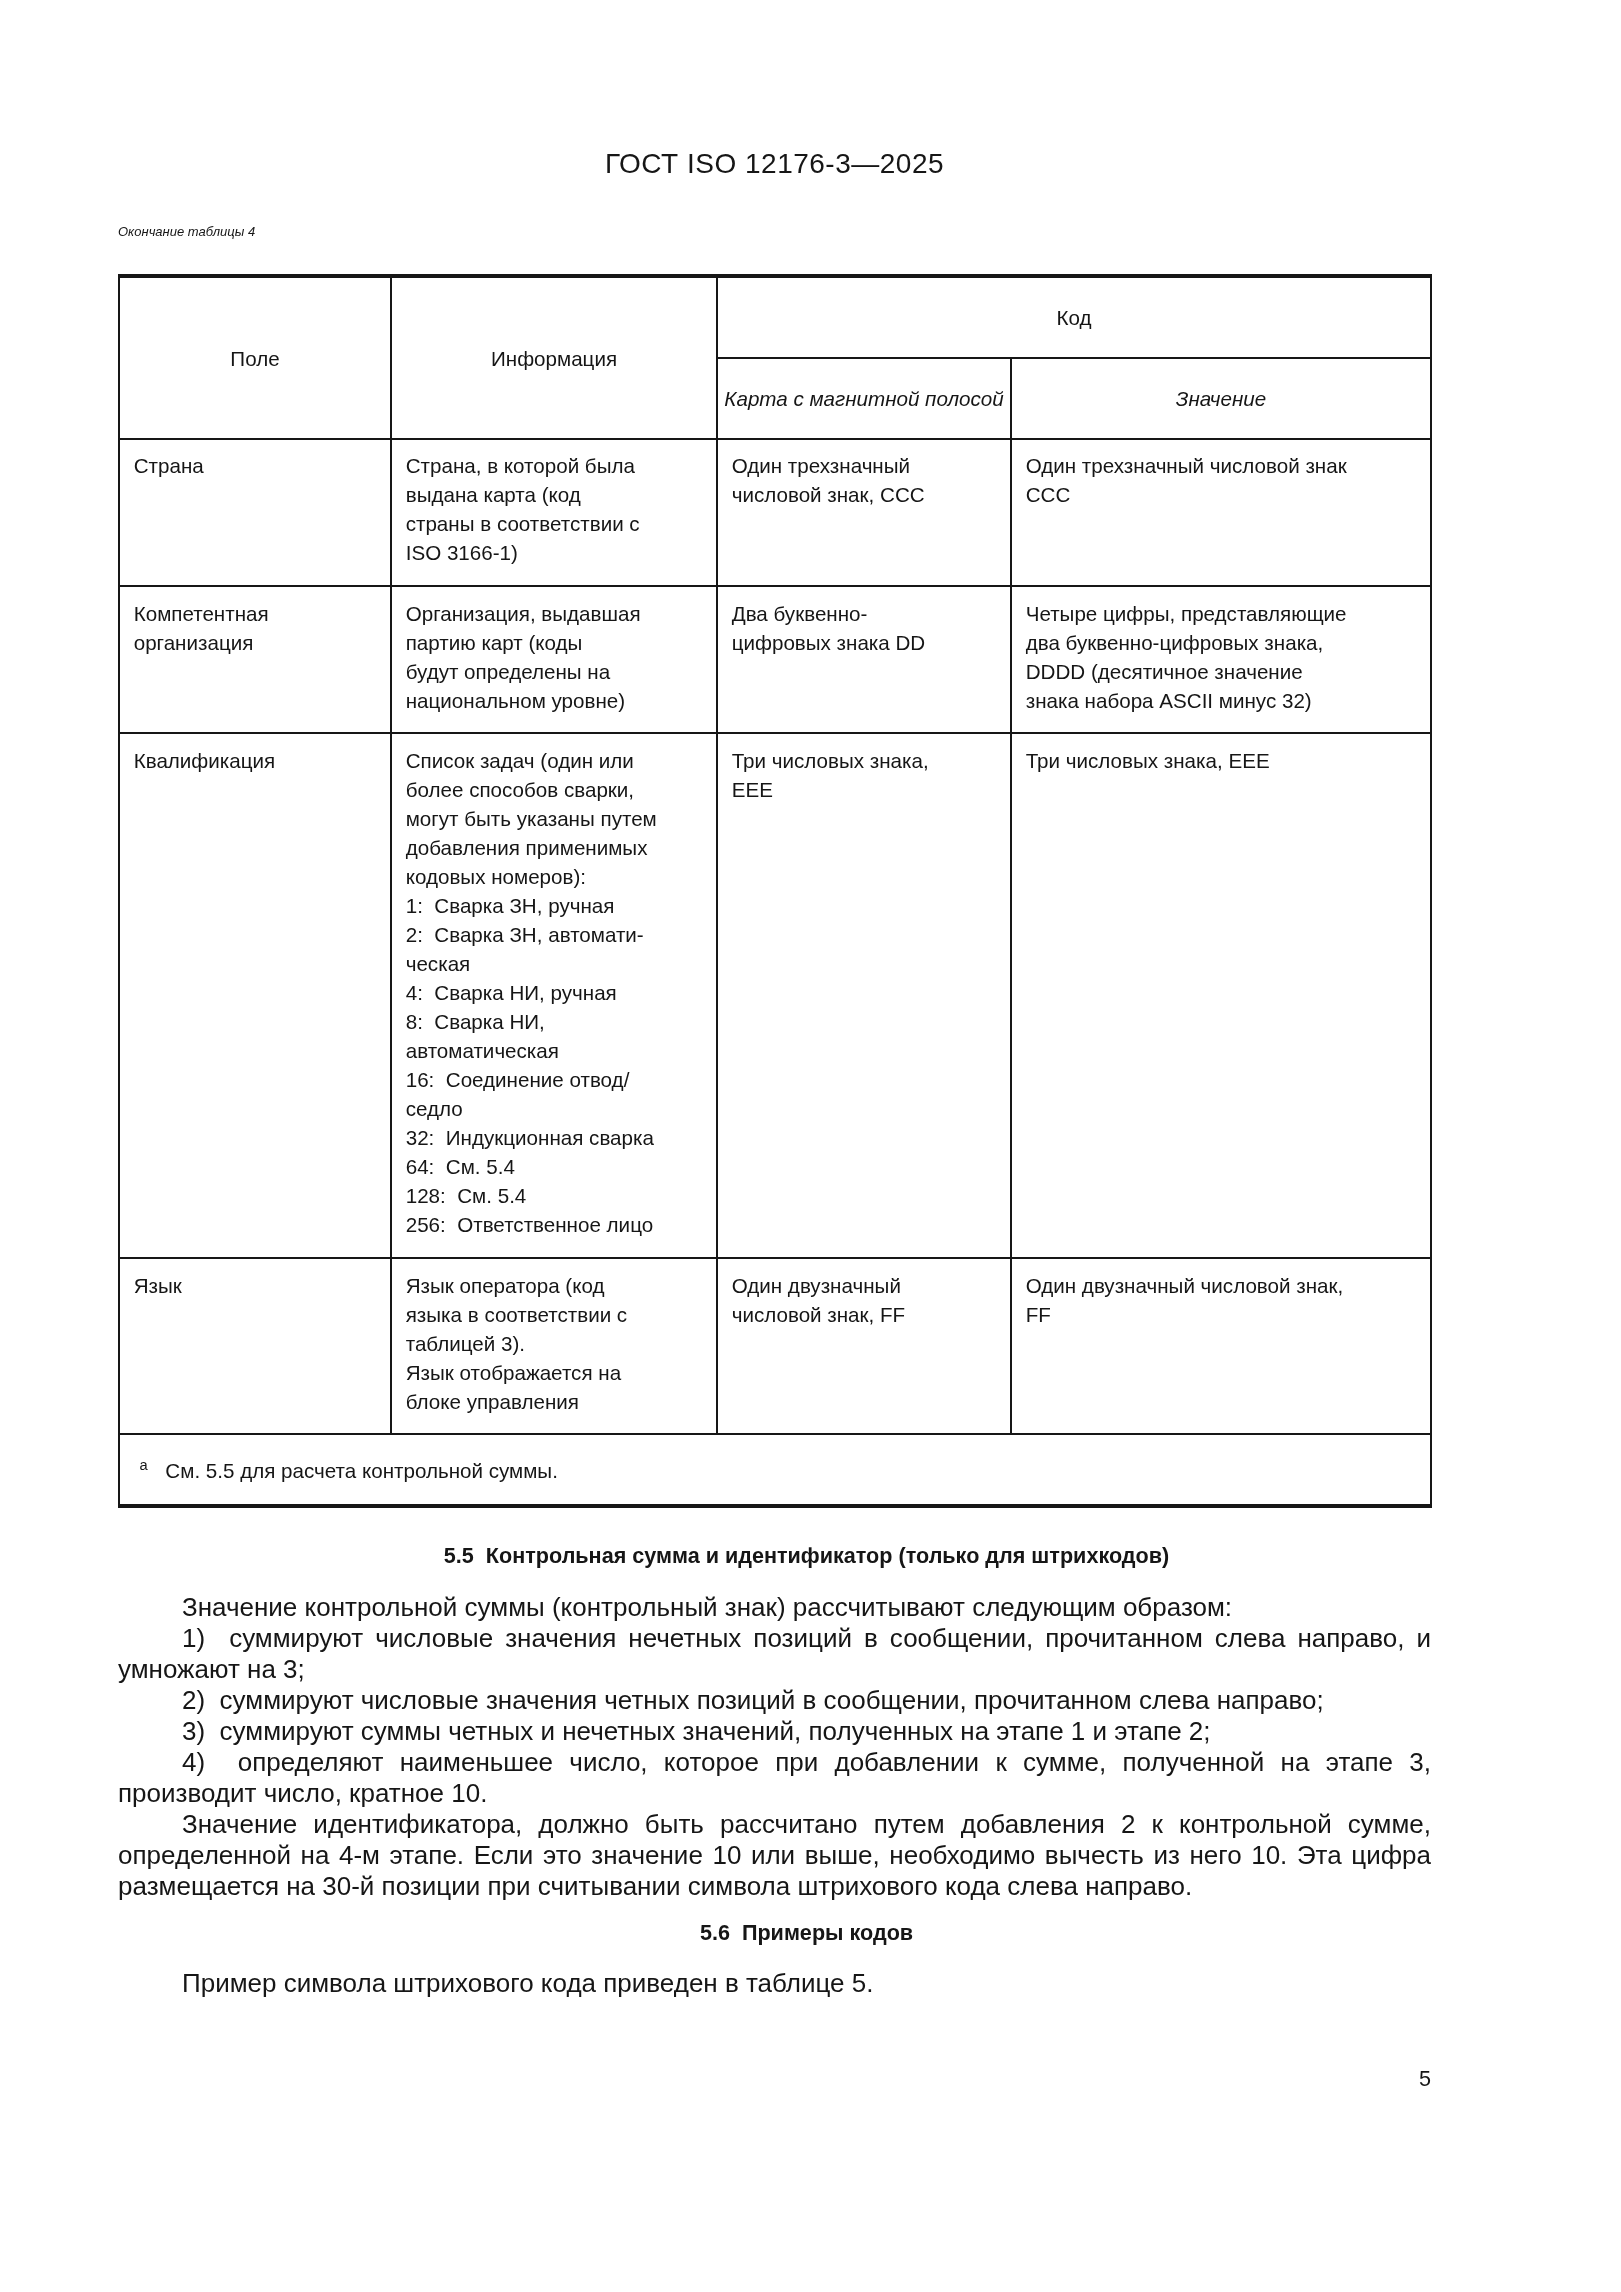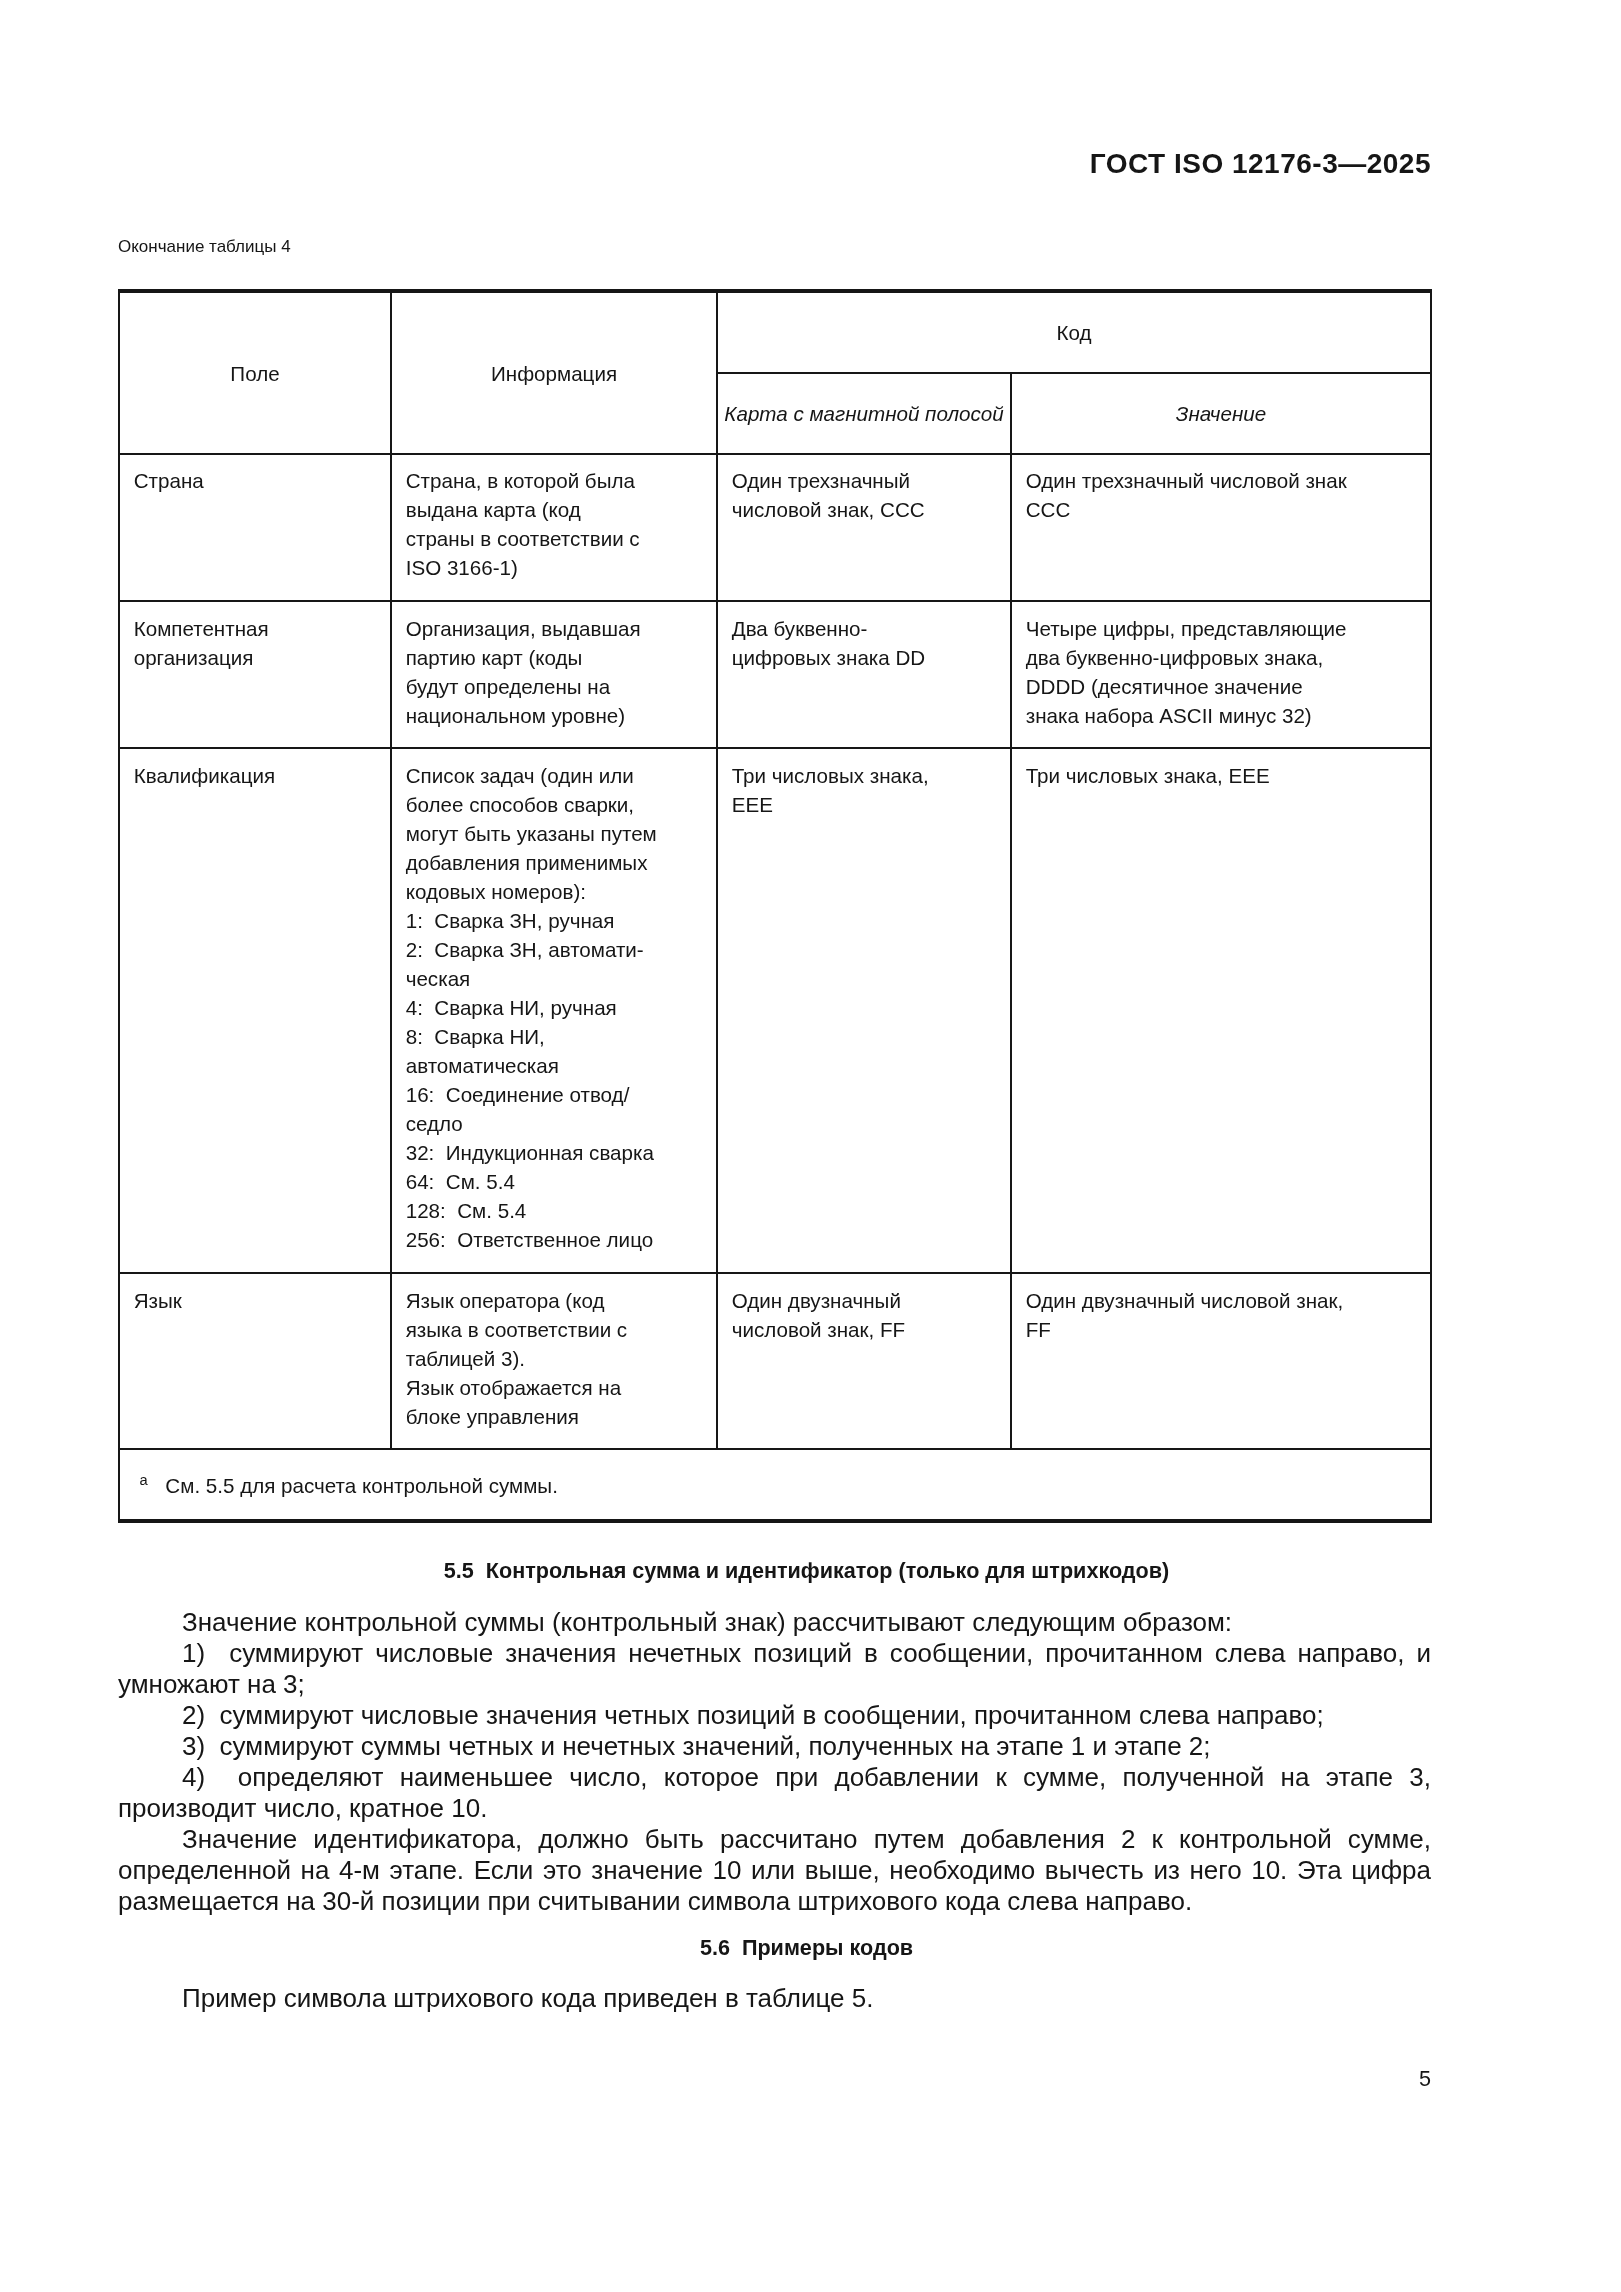--- a/index.html
+++ b/index.html
@@ -12,29 +12,30 @@
     color: #161616;
     font-family: "Liberation Sans", "DejaVu Sans", sans-serif;
   }
   .content {
     position: absolute;
     left: 118px;
     top: 147px;
     width: 1313px;
   }
   .doc-header {
-    text-align: right;
-    font-weight: bold;
+    text-align: center;
+    font-weight: normal;
     font-size: 28px;
     line-height: 33px;
     letter-spacing: 0.5px;
   }
   .table-caption {
-    margin-top: 53px;
-    font-size: 17px;
+    margin-top: 38px;
+    font-style: italic;
+    font-size: 13px;
     line-height: 27.4px;
   }
   table.gost {
     margin-top: 29px;
     width: 1313px;
     table-layout: fixed;
     border-collapse: collapse;
     border-top: 4.9px solid #161616;
     border-bottom: 4.9px solid #161616;
     border-left: 2px solid #161616;

